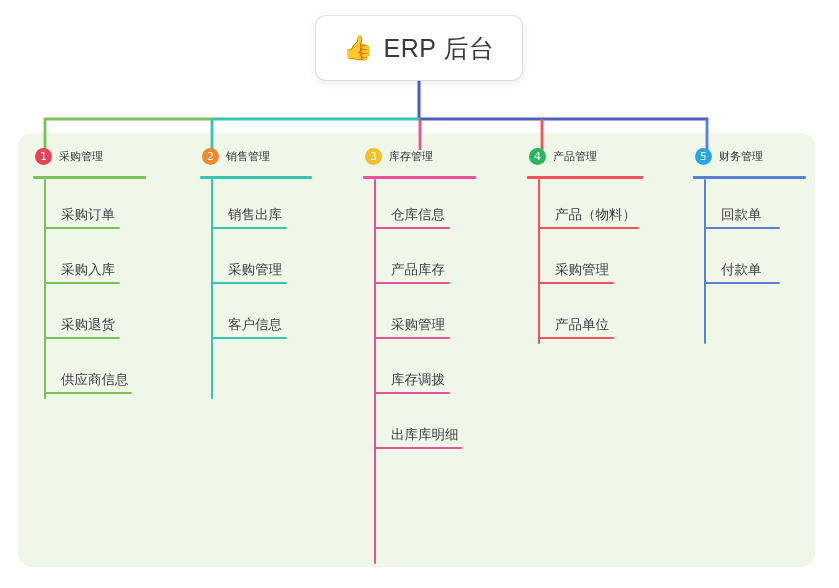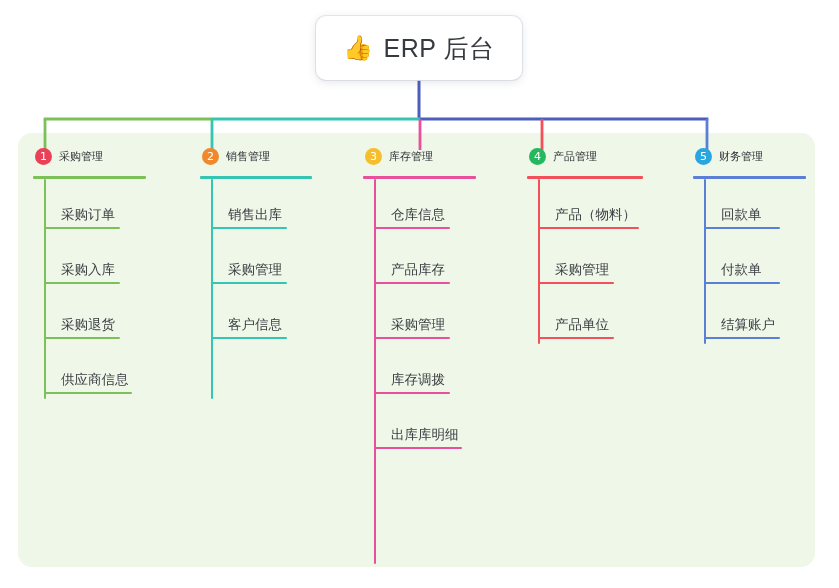--- a/index.html
+++ b/index.html
@@ -192,21 +192,17 @@
         <div class="children">
           <div class="trunk" style="background: rgb(91, 127, 212); height: 165px;"></div>
           <div class="child">
             <span class="child-label">回款单</span>
             <div class="child-rule" style="background: rgb(91, 127, 212); width: 75px;"></div>
           </div>
           <div class="child">
             <span class="child-label">付款单</span>
             <div class="child-rule" style="background: rgb(91, 127, 212); width: 75px;"></div>
           </div>
-          <div class="child">
-            <span class="child-label">结算账户</span>
-            <div class="child-rule" style="background: rgb(91, 127, 212); width: 75px;"></div>
-          </div>
         </div>
       </div>
     </div>
 
 </div>
 
 </body></html>

